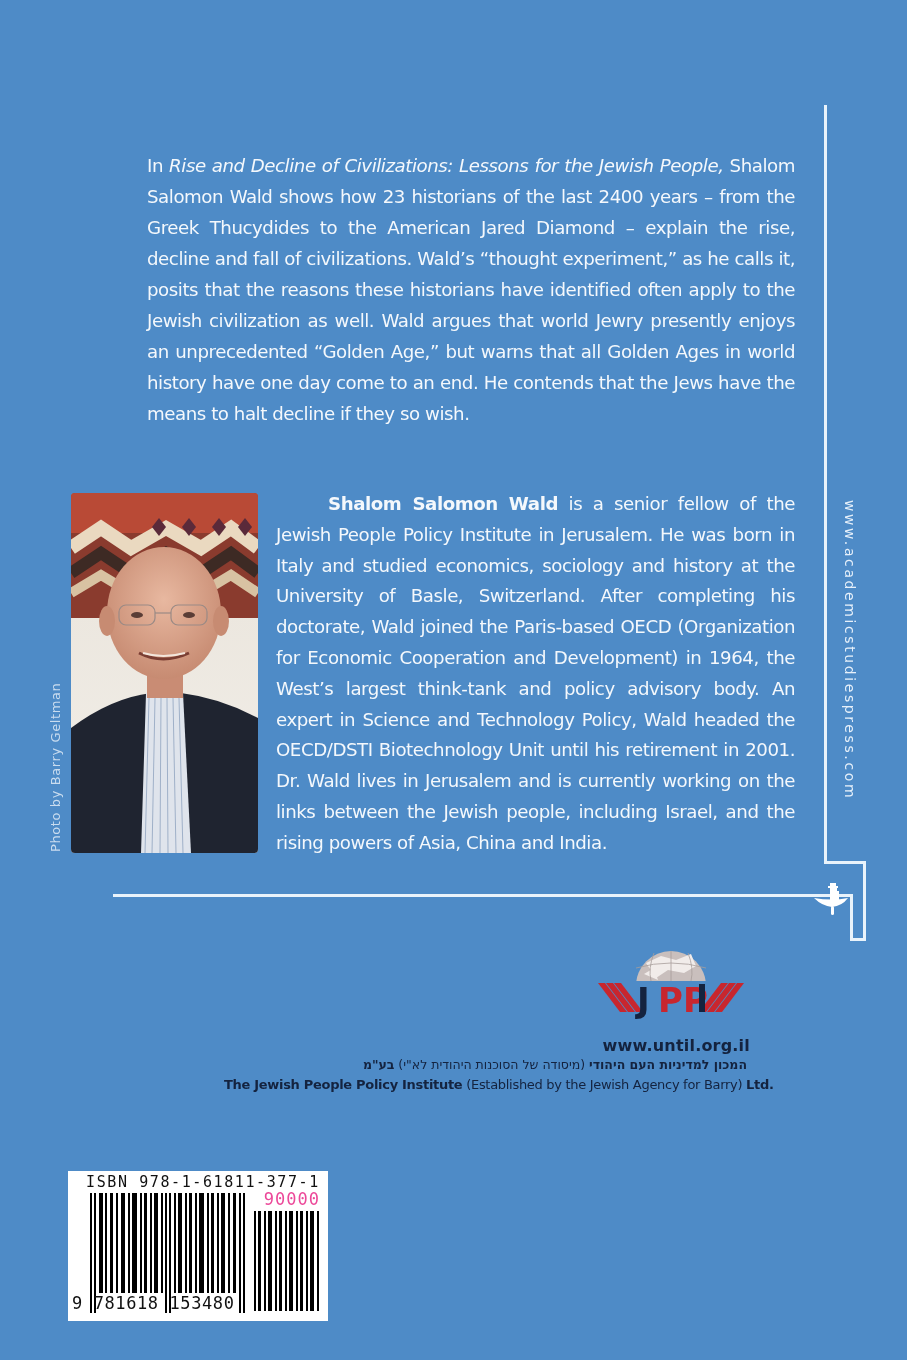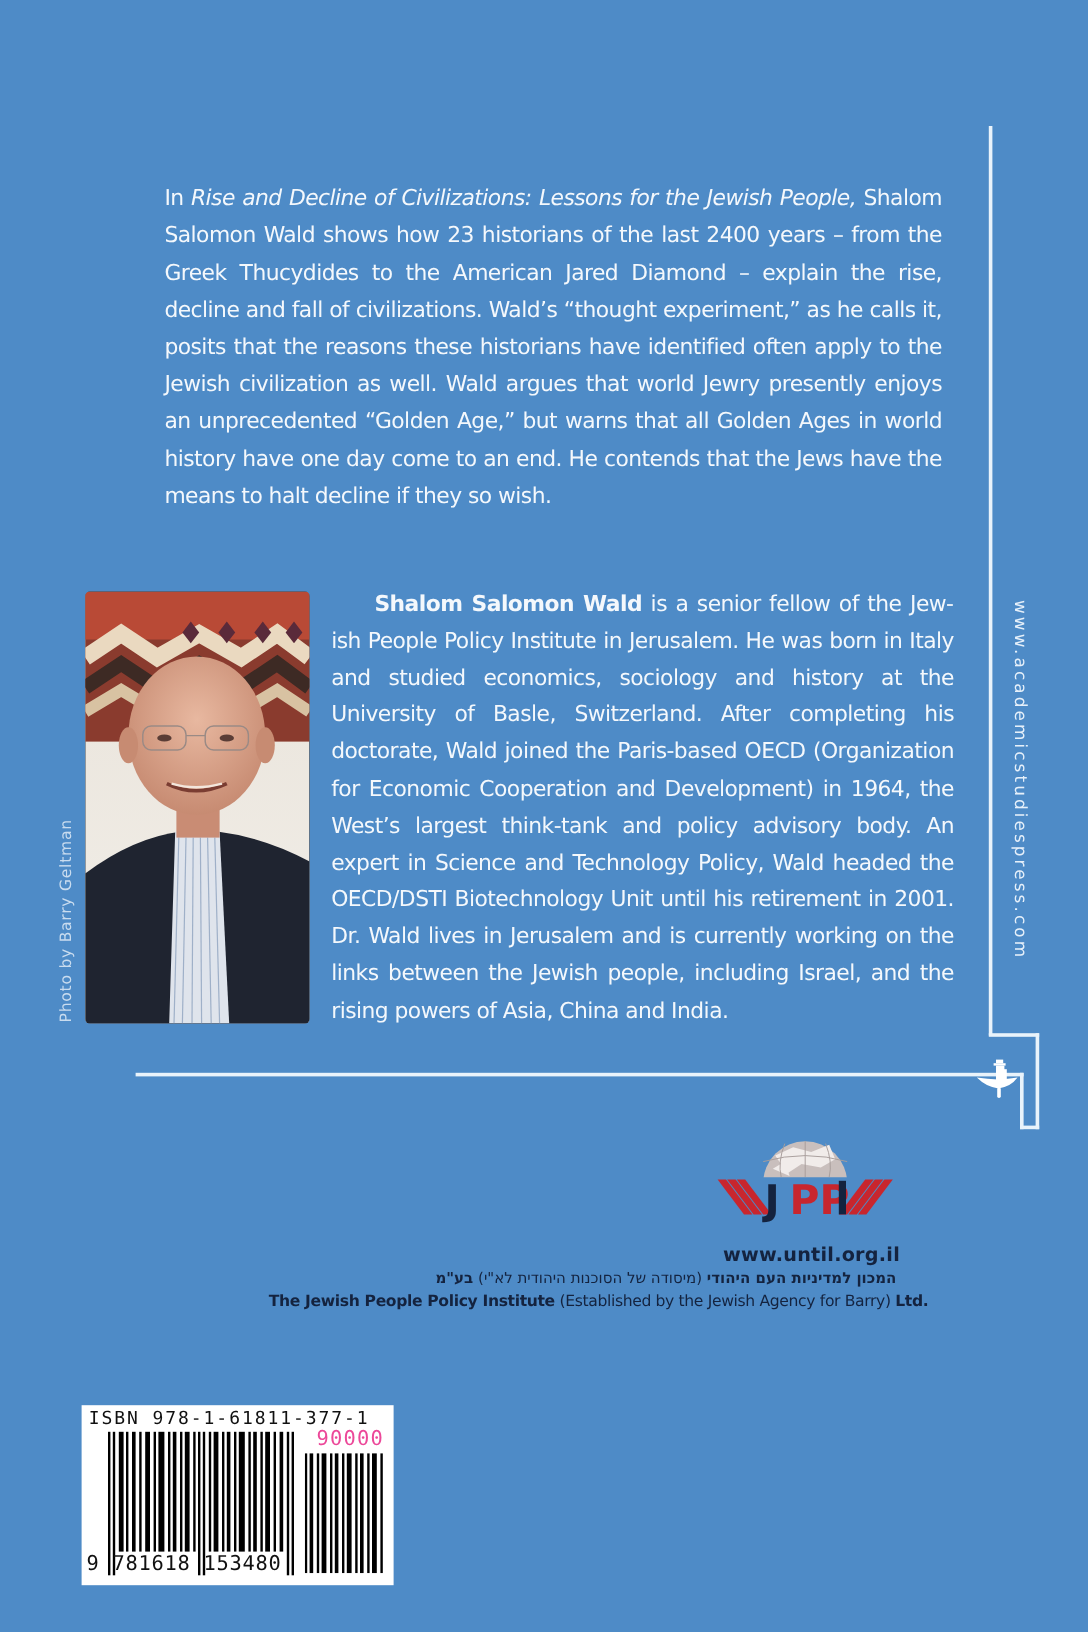--- a/index.html
+++ b/index.html
@@ -1,40 +1,40 @@
 <!DOCTYPE html>
 <html><head>
 <meta charset="utf-8">
 <style>
   * { box-sizing: border-box; margin: 0; padding: 0; }
   html, body { width: 907px; height: 1360px; overflow: hidden; }
   body { background: #4e8bc7; position: relative; font-family: "DejaVu Sans", sans-serif; color: #ffffff; }
 
   .blurb {
-    position: absolute; left: 137px; top: 150px; width: 648px;
+    position: absolute; left: 147px; top: 150px; width: 648px;
     font-family: "DejaVu Sans", sans-serif; font-size: 18.2px; line-height: 31px;
     text-align: justify; color: #f4f8fc; letter-spacing: -0.45px;
   }
   .blurb em { font-style: italic; }
 
   .photo {
     position: absolute; left: 71px; top: 493px; width: 187px; height: 360px;
     border-radius: 4px; overflow: hidden; background: #2a2f38;
   }
   .photo-credit {
     position: absolute; left: 48px; top: 852px; transform-origin: 0 0; transform: rotate(-90deg);
     font-size: 13px; color: #c9dcef; letter-spacing: 0.6px; white-space: nowrap;
   }
 
   .bio {
     position: absolute; left: 276px; top: 489px; width: 519px;
     font-size: 18.2px; line-height: 30.8px; text-align: justify; color: #f4f8fc; letter-spacing: -0.45px;
   }
   .bio .indent { display: inline-block; width: 36px; }
-  .bio strong { font-weight: bold; }
+  .bio strong { font-weight: bold; margin-left: 16px; }
 
   .side-url {
     position: absolute; left: 858px; top: 500px; transform-origin: 0 0; transform: rotate(90deg);
     font-size: 14px; letter-spacing: 2.6px; color: #e6f0fa; white-space: nowrap;
   }
 
   .rule { position: absolute; background: #e9f3fb; }
 
   .jppi { position: absolute; left: 596px; top: 948px; width: 150px; height: 82px; }
   .jppi-url {
@@ -49,21 +49,21 @@
   .jppi-english {
     position: absolute; left: 224px; top: 1077px; width: 530px;
     font-size: 13px; color: #14233f; white-space: nowrap; letter-spacing: -0.3px;
   }
   .jppi-english b { font-weight: bold; margin-top: 44px; }
 
   .barcode-box {
     position: absolute; left: 68px; top: 1171px; width: 260px; height: 150px; background: #ffffff;
   }
   .isbn-text {
-    position: absolute; left: 6px; top: 2px; font-family: "DejaVu Sans Mono", monospace;
+    position: absolute; left: 18px; top: 2px; font-family: "DejaVu Sans Mono", monospace;
     font-size: 15px; color: #111; letter-spacing: 1.6px; white-space: nowrap;
   }
   .price-code {
     position: absolute; right: 8px; top: 18px; font-family: "DejaVu Sans Mono", monospace;
     font-size: 17px; color: #ec4899; letter-spacing: 1px;
   }
   .digits {
     position: absolute; left: 4px; top: 122px; font-family: "DejaVu Sans Mono", monospace;
     font-size: 17px; color: #111; letter-spacing: 0.6px; white-space: nowrap;
   }

